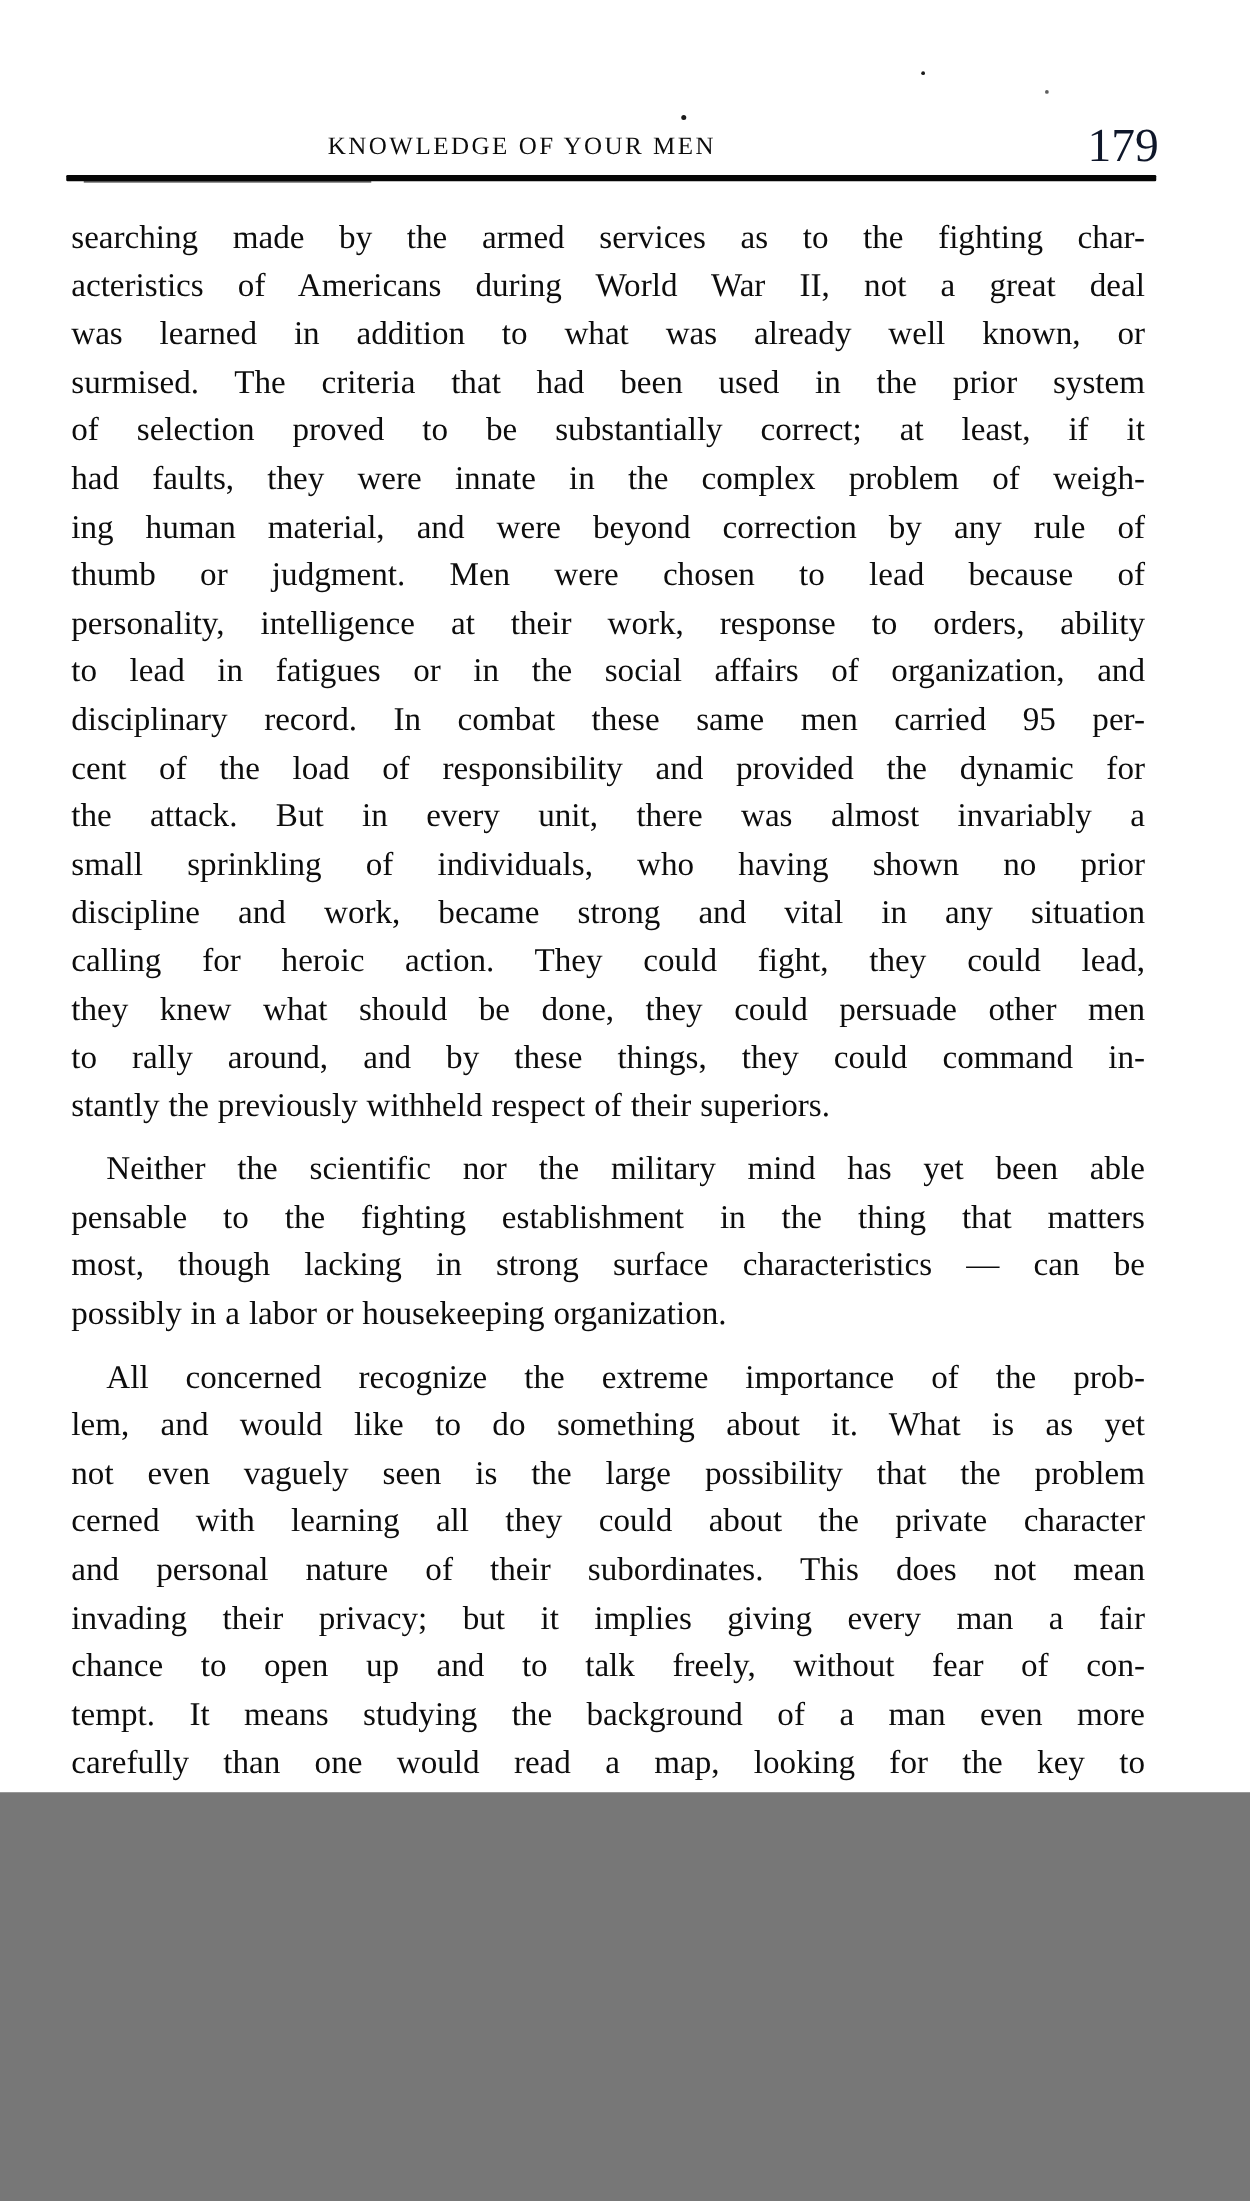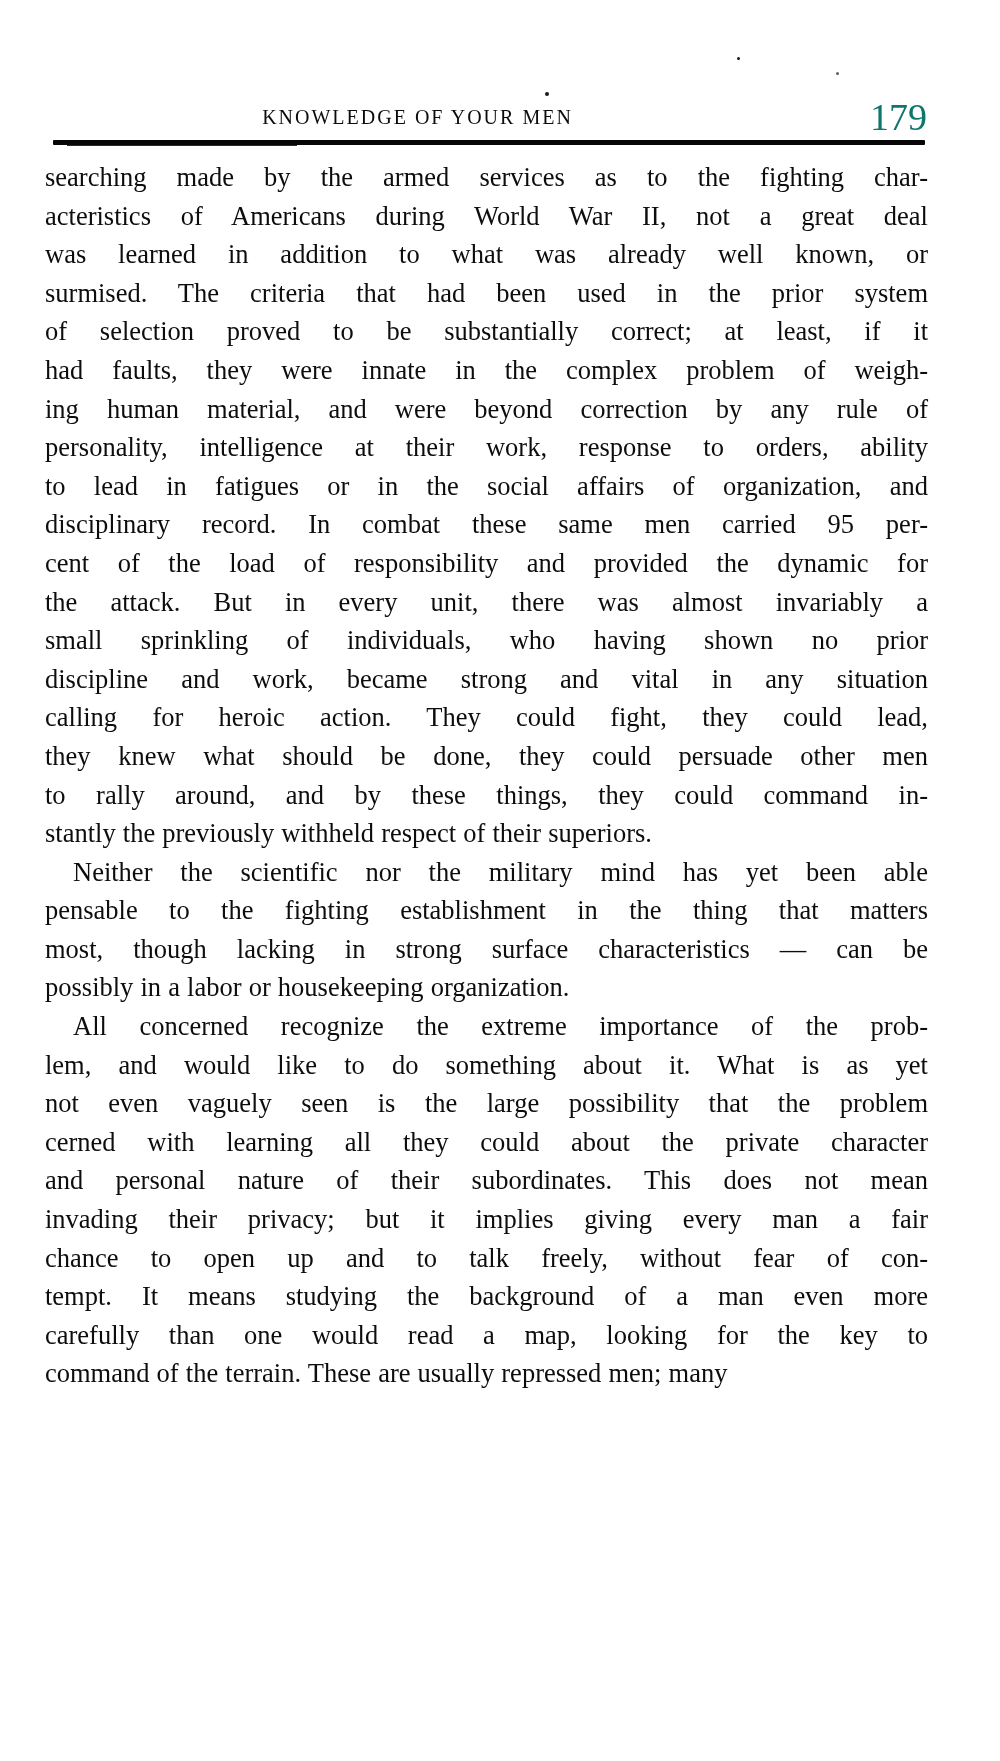--- a/index.html
+++ b/index.html
@@ -3,21 +3,21 @@
 <meta charset="utf-8">
 <style>
   html, body {
     margin: 0;
     padding: 0;
     background: #777;
   }
   .page {
     position: relative;
     width: 1000px;
-    height: 1761px;
+    height: 1434px;
     background: #ffffff;
     font-family: "Liberation Serif", "DejaVu Serif", serif;
     color: #0d0d0d;
     overflow: hidden;
     margin: 0 auto;
   }
   .text-block {
     position: absolute;
     left: 45px;
     top: 0;
@@ -34,21 +34,21 @@
     line-height: 22px;
     letter-spacing: 2px;
     color: #0c0c0c;
   }
   .page-number {
     position: absolute;
     top: 98px;
     right: 1px;
     font-size: 38px;
     line-height: 38px;
-    color: #0f766e;
+    color: #0f172a;
   }
   .head-rule {
     position: absolute;
     top: 140px;
     left: 8px;
     width: 872px;
     height: 5px;
     background: #060606;
     border-radius: 1px;
   }
@@ -61,21 +61,21 @@
     height: 1px;
     background: #2a2a2a;
   }
   .body-text {
     position: absolute;
     top: 158px;
     left: 0;
     width: 883px;
   }
   .paragraph {
-    margin: 0;
+    margin: 12px;
     padding: 0;
   }
   .line {
     font-size: 26.5px;
     line-height: 38.6px;
     white-space: normal;
     text-align: justify;
     text-align-last: justify;
     word-spacing: 0.5px;
   }
@@ -111,20 +111,21 @@
 
     <main class="body-text">
         <div class="paragraph">
           <div class="line">searching made by the armed services as to the fighting char-</div>
           <div class="line">acteristics of Americans during World War II, not a great deal</div>
           <div class="line">was learned in addition to what was already well known, or</div>
           <div class="line">surmised. The criteria that had been used in the prior system</div>
           <div class="line">of selection proved to be substantially correct; at least, if it</div>
           <div class="line">had faults, they were innate in the complex problem of weigh-</div>
           <div class="line">ing human material, and were beyond correction by any rule of</div>
+          <div class="line">thumb or judgment. Men were chosen to lead because of</div>
           <div class="line">personality, intelligence at their work, response to orders, ability</div>
           <div class="line">to lead in fatigues or in the social affairs of organization, and</div>
           <div class="line">disciplinary record. In combat these same men carried 95 per-</div>
           <div class="line">cent of the load of responsibility and provided the dynamic for</div>
           <div class="line">the attack. But in every unit, there was almost invariably a</div>
           <div class="line">small sprinkling of individuals, who having shown no prior</div>
           <div class="line">discipline and work, became strong and vital in any situation</div>
           <div class="line">calling for heroic action. They could fight, they could lead,</div>
           <div class="line">they knew what should be done, they could persuade other men</div>
           <div class="line">to rally around, and by these things, they could command in-</div>

